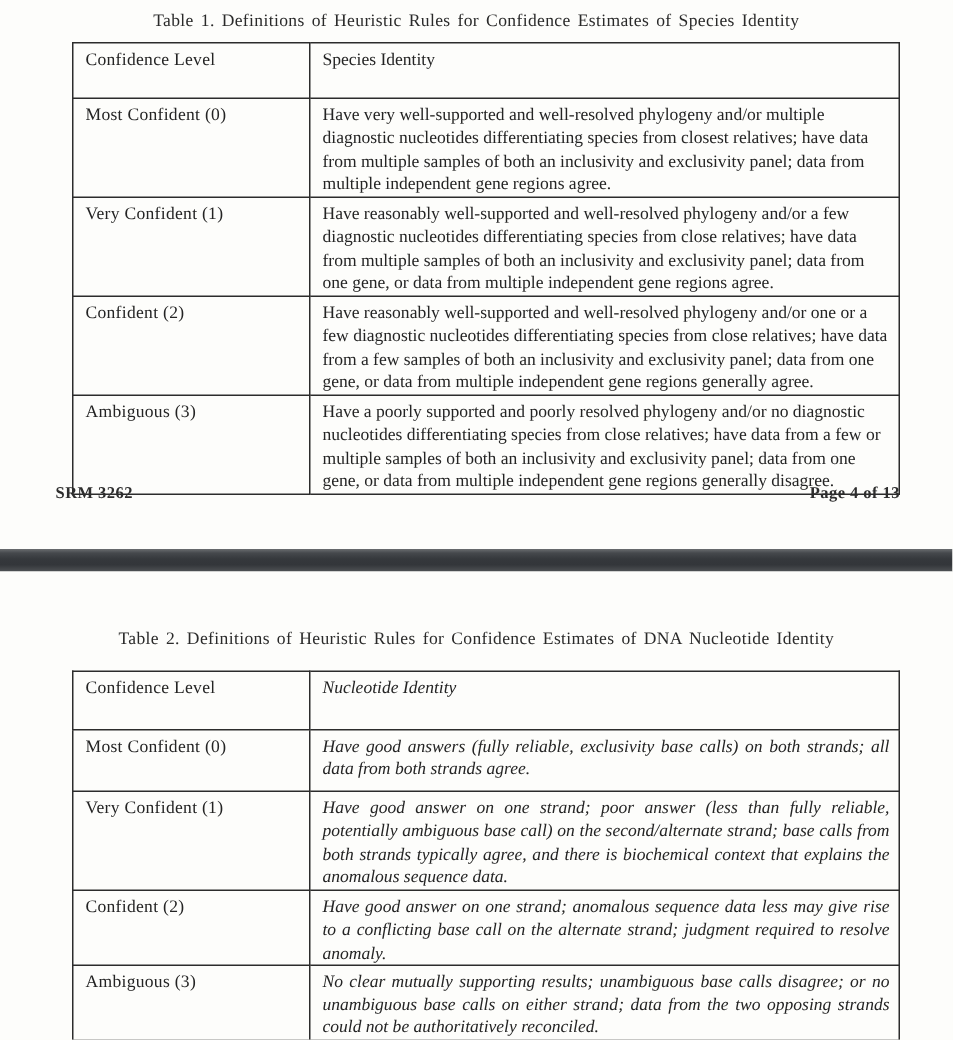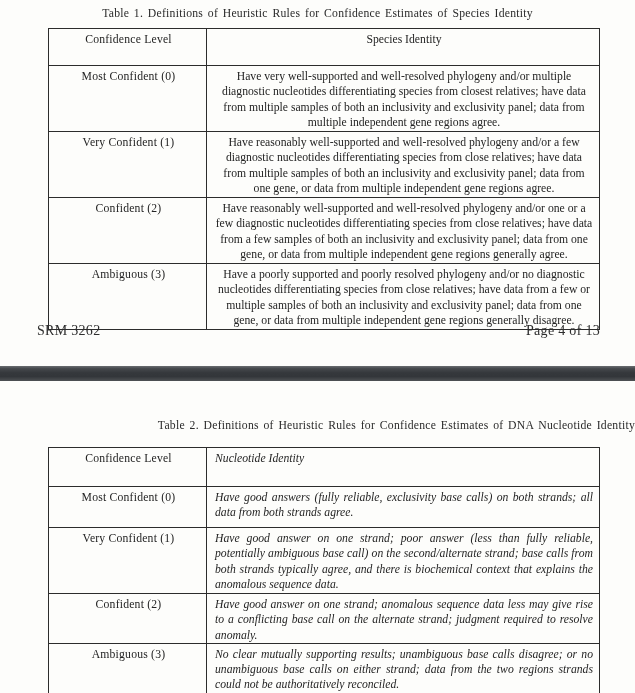--- a/index.html
+++ b/index.html
@@ -35,40 +35,39 @@
     position: absolute;
     left: 0;
     width: 635px;
     text-align: center;
     font-size: 11.7px;
     letter-spacing: 0.25px;
     word-spacing: 1.5px;
     color: #2a2a2a;
   }
   #title-1 { top: 7px; }
-  #title-2 { top: 419px; text-align: right; }
+  #title-2 { top: 419px; }
   table.doc-table {
     position: absolute;
     left: 48px;
     width: 552px;
     border-collapse: collapse;
     table-layout: fixed;
     font-size: 11.7px;
     line-height: 15.3px;
     color: #242424;
   }
   #table-1 { top: 28px; }
   #table-2 { top: 447px; }
   table.doc-table col.c-level { width: 158px; }
   table.doc-table td {
     border: 1px solid #2c2c2c;
     vertical-align: top;
     padding: 3px 6px 0 8px;
     overflow: hidden;
-    text-align: center;
   }
   table.doc-table { border: 1.5px solid #242424; }
   td.level-cell {
     letter-spacing: 0.2px;
   }
   td.desc-cell {
     padding: 3px 4px 0 9px;
   }
   #table-2 td.desc-cell {
     text-align: justify;
@@ -83,23 +82,24 @@
   #table-2 tr.r1  td { height: 62px; }
   #table-2 tr.r2  td { height: 45px; }
   #table-2 tr.r3  td { height: 46px; }
   .footer {
     position: absolute;
     top: 323px;
     left: 37px;
     width: 563px;
     display: flex;
     justify-content: space-between;
-    font-size: 14px;
+    font-size: 11px;
     letter-spacing: 0.3px;
     color: #2e2e2e;
+    font-weight: bold;
   }
 </style>
 </head>
 <body>
 
 <div class="sheet" id="sheet-1">
   <div class="table-title" id="title-1">Table 1. Definitions of Heuristic Rules for Confidence Estimates of Species Identity</div>
 
   <table class="doc-table" id="table-1">
     <colgroup>
@@ -159,16 +159,16 @@
     <tr class="r1">
       <td class="level-cell">Very Confident (1)</td>
       <td class="desc-cell">Have good answer on one strand; poor answer (less than fully reliable, potentially ambiguous base call) on the second/alternate strand; base calls from both strands typically agree, and there is biochemical context that explains the anomalous sequence data.</td>
     </tr>
     <tr class="r2">
       <td class="level-cell">Confident (2)</td>
       <td class="desc-cell">Have good answer on one strand; anomalous sequence data less may give rise to a conflicting base call on the alternate strand; judgment required to resolve anomaly.</td>
     </tr>
     <tr class="r3">
       <td class="level-cell">Ambiguous (3)</td>
-      <td class="desc-cell">No clear mutually supporting results; unambiguous base calls disagree; or no unambiguous base calls on either strand; data from the two regions strands could not be authoritatively reconciled.</td>
+      <td class="desc-cell">No clear mutually supporting results; unambiguous base calls disagree; or no unambiguous base calls on either strand; data from the two opposing strands could not be authoritatively reconciled.</td>
     </tr>
   </tbody>
 </table>
 
 </body></html>

